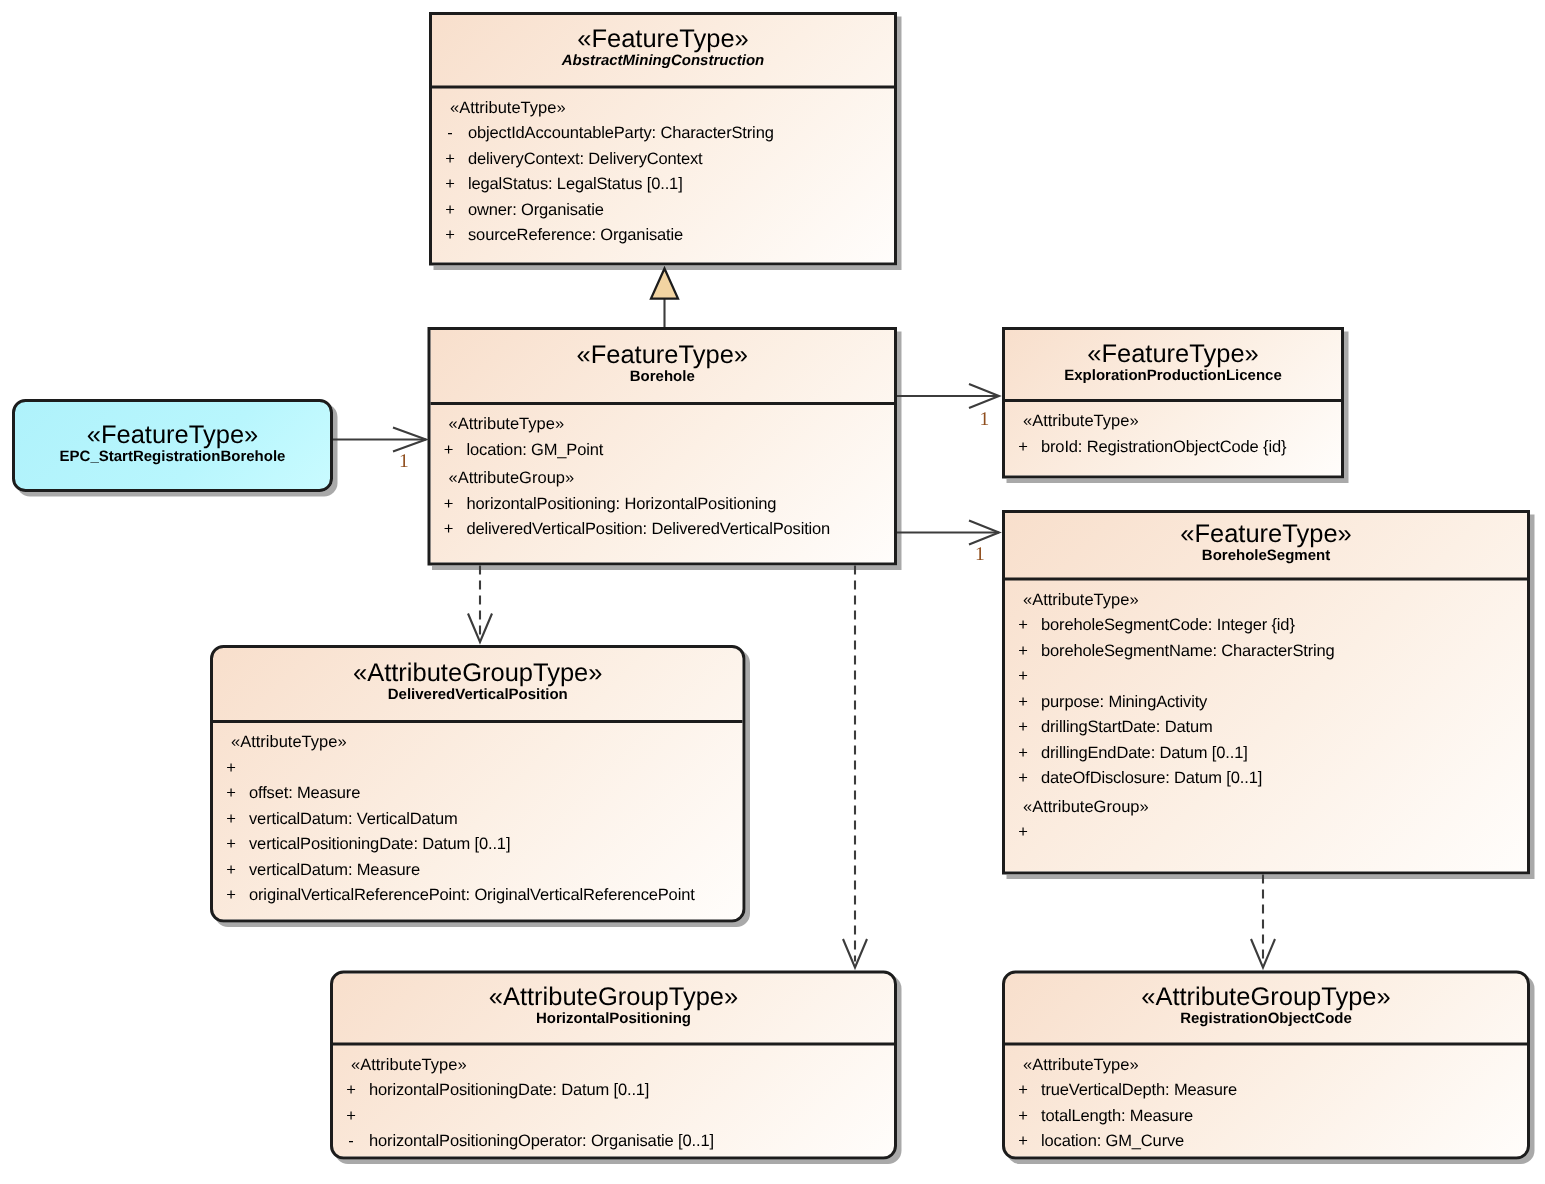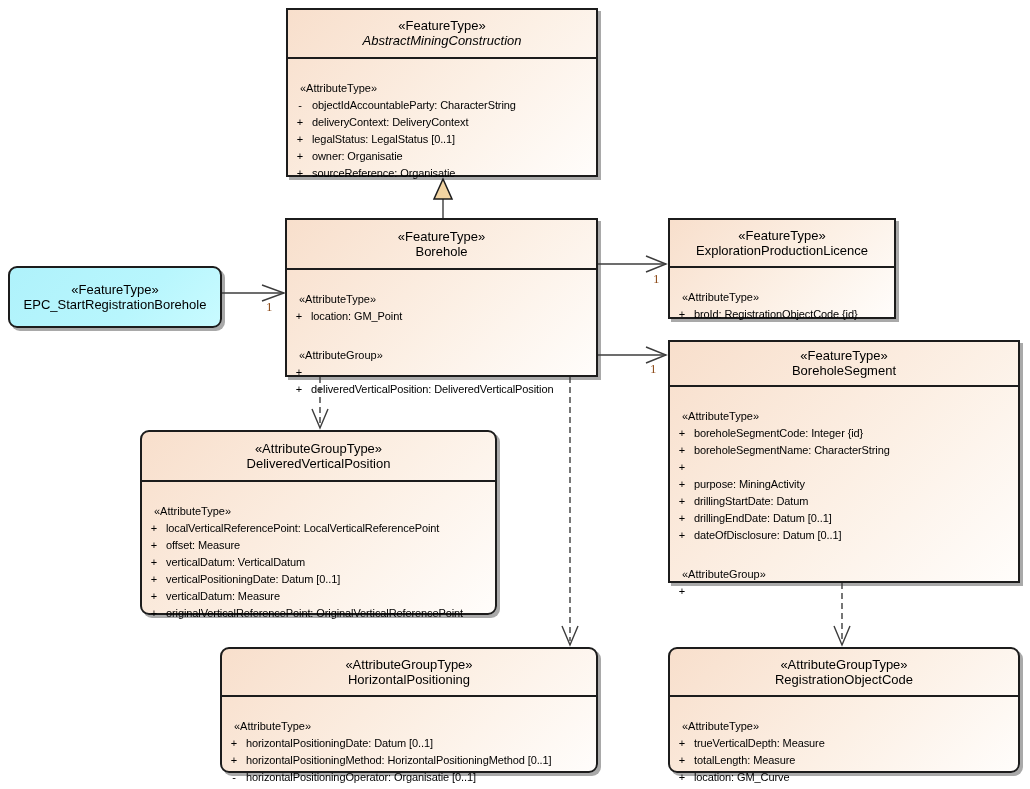--- a/index.html
+++ b/index.html
@@ -12,26 +12,26 @@
     background:linear-gradient(135deg,#f8dfcc 0%,#fcf0e5 55%,#fffdfb 100%);
     border:2px solid #1c1c1c;
     box-shadow:3px 3px 0 #a9a9a9;
   }
   .rounded{border-radius:9px;}
   .uml-header{
     display:flex;flex-direction:column;justify-content:center;align-items:center;
     text-align:center;border-bottom:2px solid #1c1c1c;
   }
   .headless .uml-header{border-bottom:none;height:100%;}
-  .stereotype{font-size:13px;line-height:15px;}
-  .class-name{font-size:13px;font-weight:normal;line-height:16px;}
+  .stereotype{font-size:17px;line-height:15px;}
+  .class-name{font-size:10px;font-weight:bold;line-height:16px;}
   .abstract .class-name{font-style:italic;}
   .uml-body{padding:5px 2px 4px 0;font-size:11px;overflow:hidden;}
-  .sec-label{padding-left:12px;line-height:17px;margin-top:22px;}
-  .sec-label:first-child{margin-top:16px;}
+  .sec-label{padding-left:12px;line-height:17px;margin-top:2px;}
+  .sec-label:first-child{margin-top:0;}
   .attr-row{display:flex;line-height:17px;white-space:nowrap;}
   .attr-row .vis{width:24px;flex:none;text-align:center;}
   .attr-row .attr-text{letter-spacing:-0.1px;}
 
   
   #cls-amc{left:286px;top:8px;width:312px;height:169px;}
   #cls-amc .uml-header{height:47px;}
   #cls-borehole{left:285px;top:218px;width:313px;height:159px;}
   #cls-borehole .uml-header{height:48px;}
   #cls-epc{left:8px;top:266px;width:214px;height:62px;
@@ -100,20 +100,21 @@
   </div>
   <div class="uml-body">
       <div class="sec-label">«AttributeType»</div>
       <div class="attr-row">
         <span class="vis">+</span>
         <span class="attr-text">location: GM_Point</span>
       </div>
       <div class="sec-label">«AttributeGroup»</div>
       <div class="attr-row">
         <span class="vis">+</span>
+        <span class="attr-text">horizontalPositioning: HorizontalPositioning</span>
       </div>
       <div class="attr-row">
         <span class="vis">+</span>
         <span class="attr-text">deliveredVerticalPosition: DeliveredVerticalPosition</span>
       </div>
     </div>
 </div>
 
 <div class="uml-class rounded headless" id="cls-epc">
   <div class="uml-header">
@@ -179,21 +180,20 @@
 
 <div class="uml-class rounded" id="cls-dvp">
   <div class="uml-header">
     <div class="stereotype">«AttributeGroupType»</div>
     <div class="class-name">DeliveredVerticalPosition</div>
   </div>
   <div class="uml-body">
       <div class="sec-label">«AttributeType»</div>
       <div class="attr-row">
         <span class="vis">+</span>
-        <span class="attr-text">localVerticalReferencePoint: LocalVerticalReferencePoint</span>
       </div>
       <div class="attr-row">
         <span class="vis">+</span>
         <span class="attr-text">offset: Measure</span>
       </div>
       <div class="attr-row">
         <span class="vis">+</span>
         <span class="attr-text">verticalDatum: VerticalDatum</span>
       </div>
       <div class="attr-row">
@@ -217,21 +217,20 @@
     <div class="class-name">HorizontalPositioning</div>
   </div>
   <div class="uml-body">
       <div class="sec-label">«AttributeType»</div>
       <div class="attr-row">
         <span class="vis">+</span>
         <span class="attr-text">horizontalPositioningDate: Datum [0..1]</span>
       </div>
       <div class="attr-row">
         <span class="vis">+</span>
-        <span class="attr-text">horizontalPositioningMethod: HorizontalPositioningMethod [0..1]</span>
       </div>
       <div class="attr-row">
         <span class="vis">-</span>
         <span class="attr-text">horizontalPositioningOperator: Organisatie [0..1]</span>
       </div>
     </div>
 </div>
 
 <div class="uml-class rounded" id="cls-bsl">
   <div class="uml-header">

